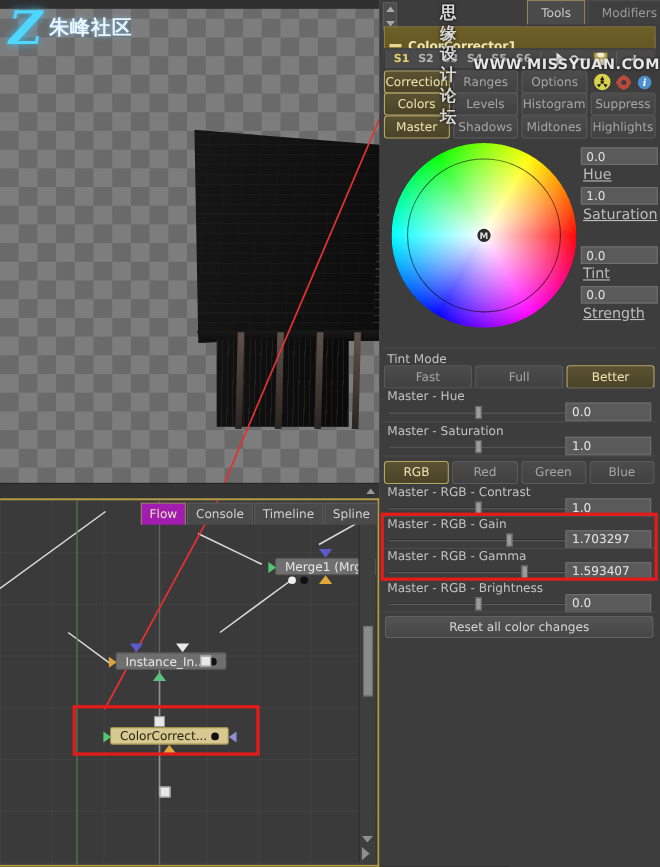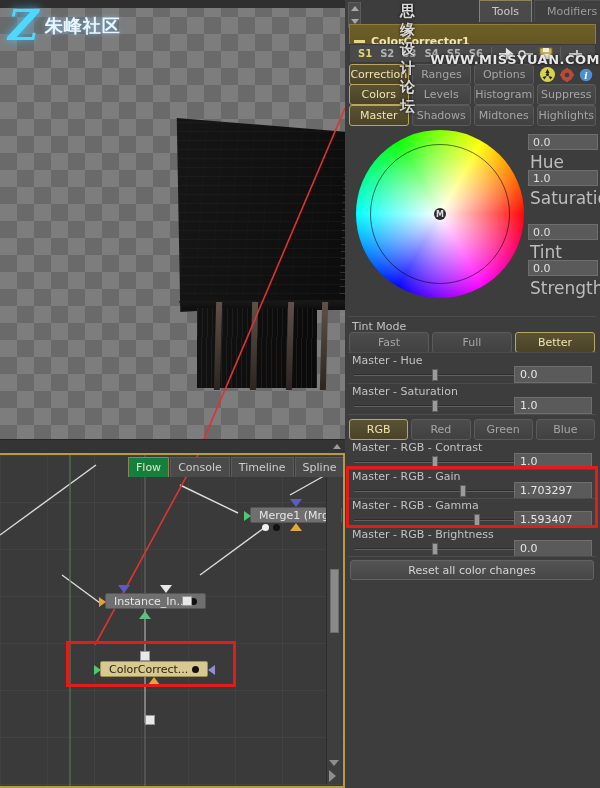--- a/index.html
+++ b/index.html
@@ -73,21 +73,21 @@
   }
   .flow-tabs{
     position:absolute; left:128px; top:2px; height:20px;
     display:flex; align-items:stretch; z-index:6;
   }
   .ftab{
     padding:2px 7px 0 7px; font-size:11px; color:#cfcfcf;
     background:#4a4a4a; border:1px solid #5b5b5b; border-bottom:none; margin-right:1px;
     line-height:16px;
   }
-  .ftab.active{ background:#15803d; color:#e8e2c0; border-color:#8d8259; }
+  .ftab.active{ background:#a21caf; color:#e8e2c0; border-color:#8d8259; }
 
   
   .flow-scroll{position:absolute;right:2px;top:2px;bottom:2px;width:15px;background:#3e3e3e;border-left:1px solid #2d2d2d;}
   .fs-up,.fs-dn{position:absolute;left:2px;width:0;height:0;border-left:5px solid transparent;border-right:5px solid transparent;}
   .fs-up{top:4px;border-bottom:6px solid #8e8e8e;}
   .fs-dn{bottom:18px;border-top:6px solid #8e8e8e;}
   .fs-thumb{position:absolute;left:3px;top:112px;width:9px;height:64px;background:#8a8a8a;border:1px solid #6d6d6d;}
   .fs-corner{position:absolute;left:2px;bottom:2px;width:0;height:0;border-top:6px solid transparent;border-bottom:6px solid transparent;border-left:7px solid #8e8e8e;}
 
   
@@ -156,21 +156,21 @@
       conic-gradient(from 90deg, #ff0000, #ff00ff, #0000ff, #00ffff, #00ff00, #ffff00, #ff0000);
   }
   .wheel-inner{position:absolute;left:14px;top:14px;width:140px;height:140px;border-radius:50%;
     border:1px solid rgba(0,0,0,.55);}
   .wheel-mark{position:absolute;left:78px;top:78px;width:12px;height:12px;border-radius:50%;
     background:#2a2a2a;color:#ddd;font-size:8px;display:flex;align-items:center;justify-content:center;font-weight:bold;}
 
   
   .vfield{position:absolute;width:70px;height:16px;background:#5a5a5a;border:1px solid #6e6e6e;
     font-size:11px;color:#e0e0e0;padding:1px 0 0 4px;}
-  .vlabel{position:absolute;font-size:17px;color:#bdbdbd;}
+  .vlabel{position:absolute;font-size:13px;color:#bdbdbd;text-decoration:underline;}
 
   .sect-label{position:absolute;font-size:11px;color:#c2c2c2;}
 
   
   .srowbox{position:absolute;left:348px;right:4px;height:30px;}
   .sr-label{position:absolute;left:4px;top:0;font-size:11px;color:#c2c2c2;}
   .sr-track{position:absolute;left:6px;top:20px;width:204px;height:2px;background:#606060;border-top:1px solid #2e2e2e;}
   .sr-thumb{position:absolute;top:15px;width:6px;height:12px;background:#9b9b9b;border:1px solid #5e5e5e;}
   .sr-val{position:absolute;right:4px;top:12px;width:78px;height:17px;background:#5a5a5a;border:1px solid #6e6e6e;
     font-size:11px;color:#e6e6e6;padding:1px 0 0 5px;}

